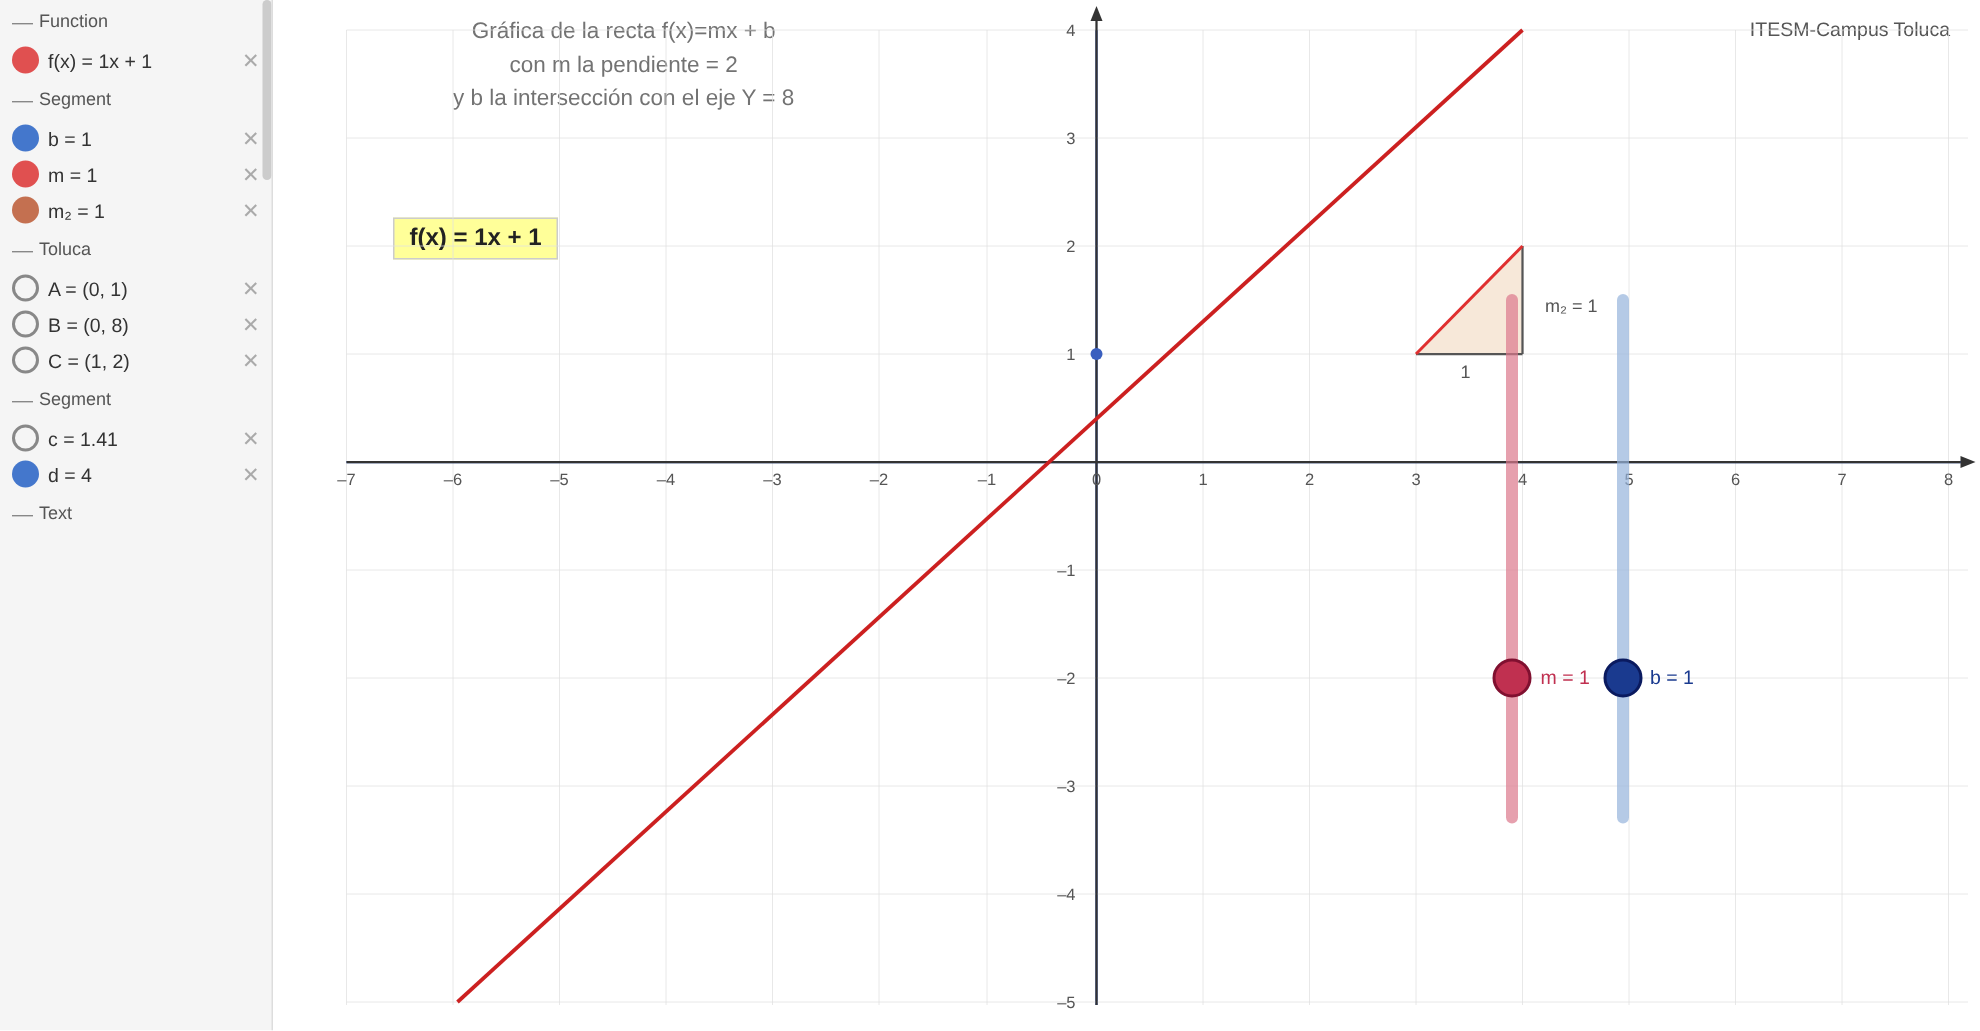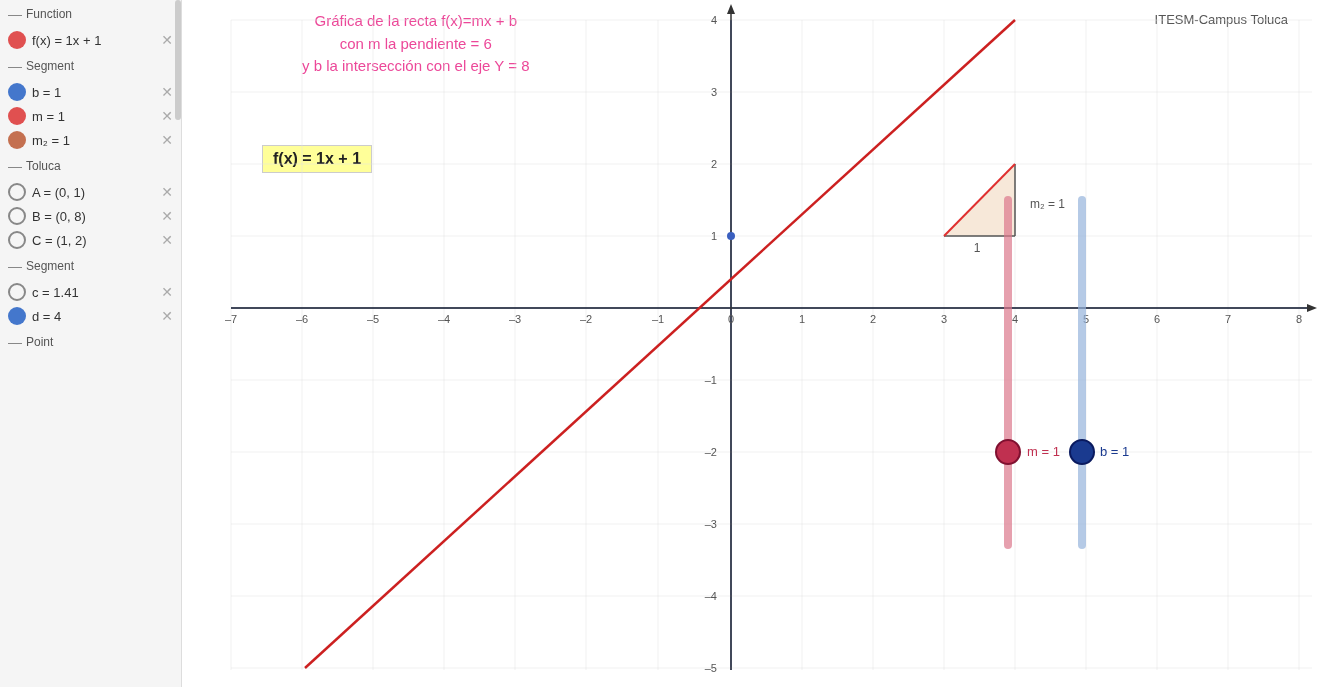--- a/index.html
+++ b/index.html
@@ -78,30 +78,30 @@
       background: #fff;
     }
 
     
     #description {
       position: absolute;
       top: 10px;
       left: 120px;
       text-align: center;
       font-size: 15px;
-      color: #ec4899;
+      color: #737373;
       line-height: 1.5;
       font-weight: 500;
     }
 
     
     #institution {
       position: absolute;
       top: 10px;
-      right: 32px;
+      right: 20px;
       text-align: right;
       font-size: 13px;
       color: #555;
       line-height: 1.6;
     }
 
     
     #formula-box {
       position: absolute;
       top: 145px;
@@ -192,29 +192,29 @@
     <span class="close-x">✕</span>
   </div>
   <div class="sidebar-item">
     <div class="circle-dot blue"></div>
     <span class="item-label">d = 4</span>
     <span class="close-x">✕</span>
   </div>
 
   <div class="section-header">
     <span class="dash">—</span>
-    <span>Point</span>
+    <span>Text</span>
   </div>
 </div>
 
 <div id="main">
 
   <div id="description">
     <div>Gráfica de la recta f(x)=mx + b</div>
-    <div>con m la pendiente = 6</div>
+    <div>con m la pendiente = 2</div>
     <div>y b la intersección con el eje Y = 8</div>
   </div>
 
   <div id="institution">
     <div>ITESM-Campus Toluca</div>
   </div>
 
   <div id="formula-box">
     <span>f(x) = 1x + 1</span>
   </div>

